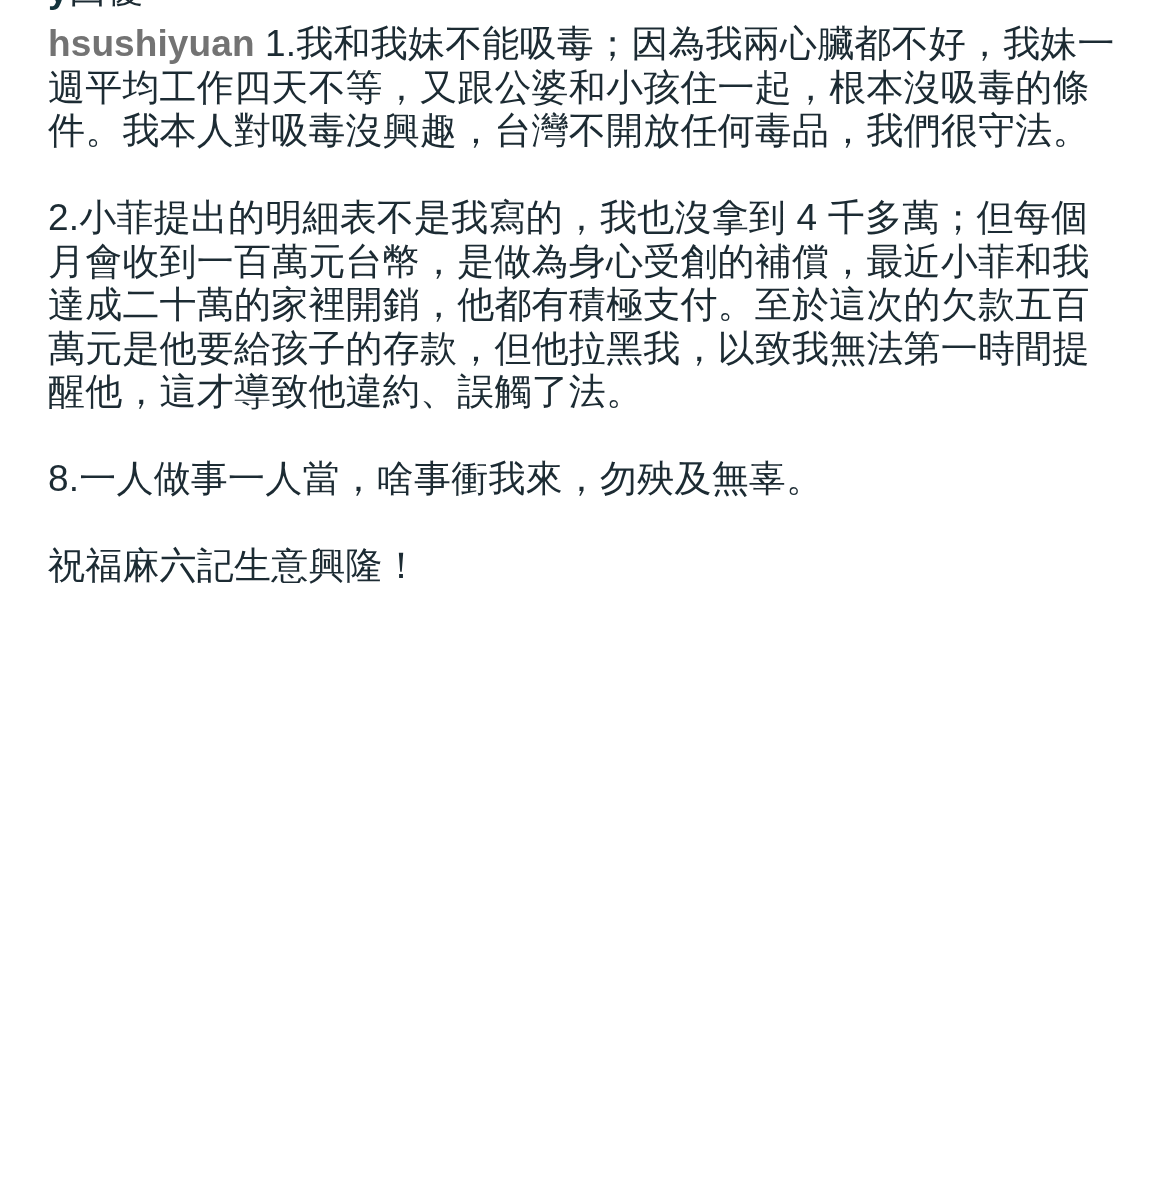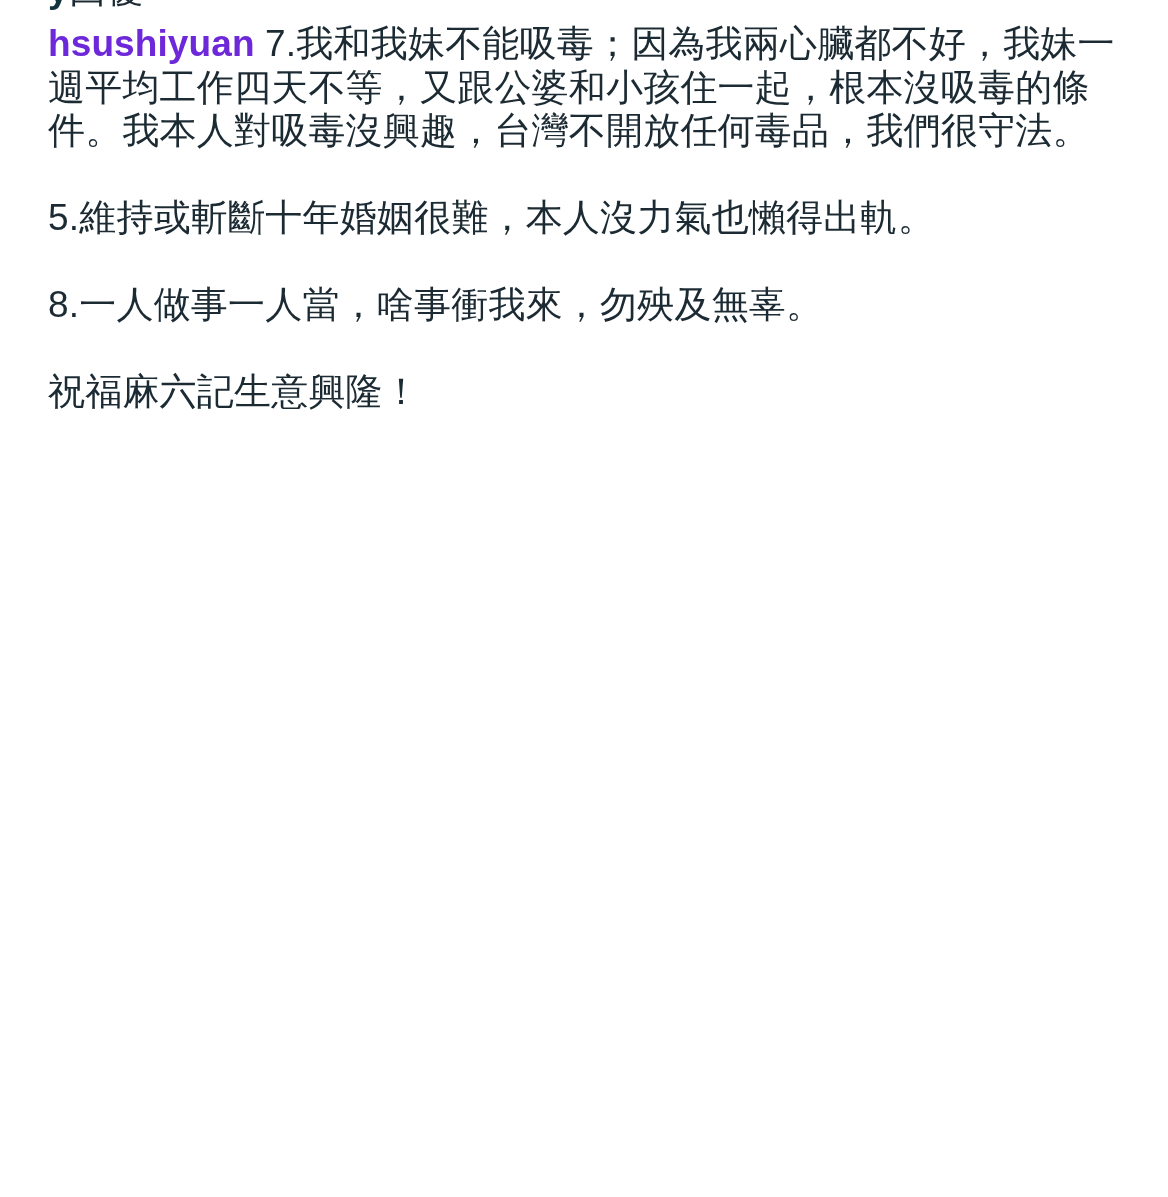--- a/index.html
+++ b/index.html
@@ -54,21 +54,21 @@
     color: #1c2b33;
     font-size: 37px;
     line-height: 43.5px;
     letter-spacing: 0.2px;
     text-align: left;
     word-break: break-word;
   }
 
   .username {
     font-weight: 700;
-    color: #6d28d9;
+    color: #737373;
     letter-spacing: 0.1px;
   }
 
   .para {
     margin: 0;
     padding: 0;
   }
 
   .para + .para {
     margin-top: 43.5px;
@@ -78,26 +78,26 @@
 <body>
 
 <div id="screen">
 
   <div id="clipped-line">
     <span class="cl-user">y</span><span>回覆</span>
   </div>
 
   <div id="post-body">
 
-    <p class="para"><span class="username">hsushiyuan</span> <span>7.我和我妹不能吸毒；因為我兩心臟都不好，我妹一週平均工作四天不等，又跟公婆和小孩住一起，根本沒吸毒的條件。我本人對吸毒沒興趣，台灣不開放任何毒品，我們很守法。</span></p>
+    <p class="para"><span class="username">hsushiyuan</span> <span>1.我和我妹不能吸毒；因為我兩心臟都不好，我妹一週平均工作四天不等，又跟公婆和小孩住一起，根本沒吸毒的條件。我本人對吸毒沒興趣，台灣不開放任何毒品，我們很守法。</span></p>
+
+    <p class="para">2.小菲提出的明細表不是我寫的，我也沒拿到 4 千多萬；但每個月會收到一百萬元台幣，是做為身心受創的補償，最近小菲和我達成二十萬的家裡開銷，他都有積極支付。至於這次的欠款五百萬元是他要給孩子的存款，但他拉黑我，以致我無法第一時間提醒他，這才導致他違約、誤觸了法。</p>
 
 
 
-
-    <p class="para">5.維持或斬斷十年婚姻很難，本人沒力氣也懶得出軌。</p>
 
     <p class="para">8.一人做事一人當，啥事衝我來，勿殃及無辜。</p>
 
     <p class="para">祝福麻六記生意興隆！</p>
 
   </div>
 
 </div>
 
 </body></html>

